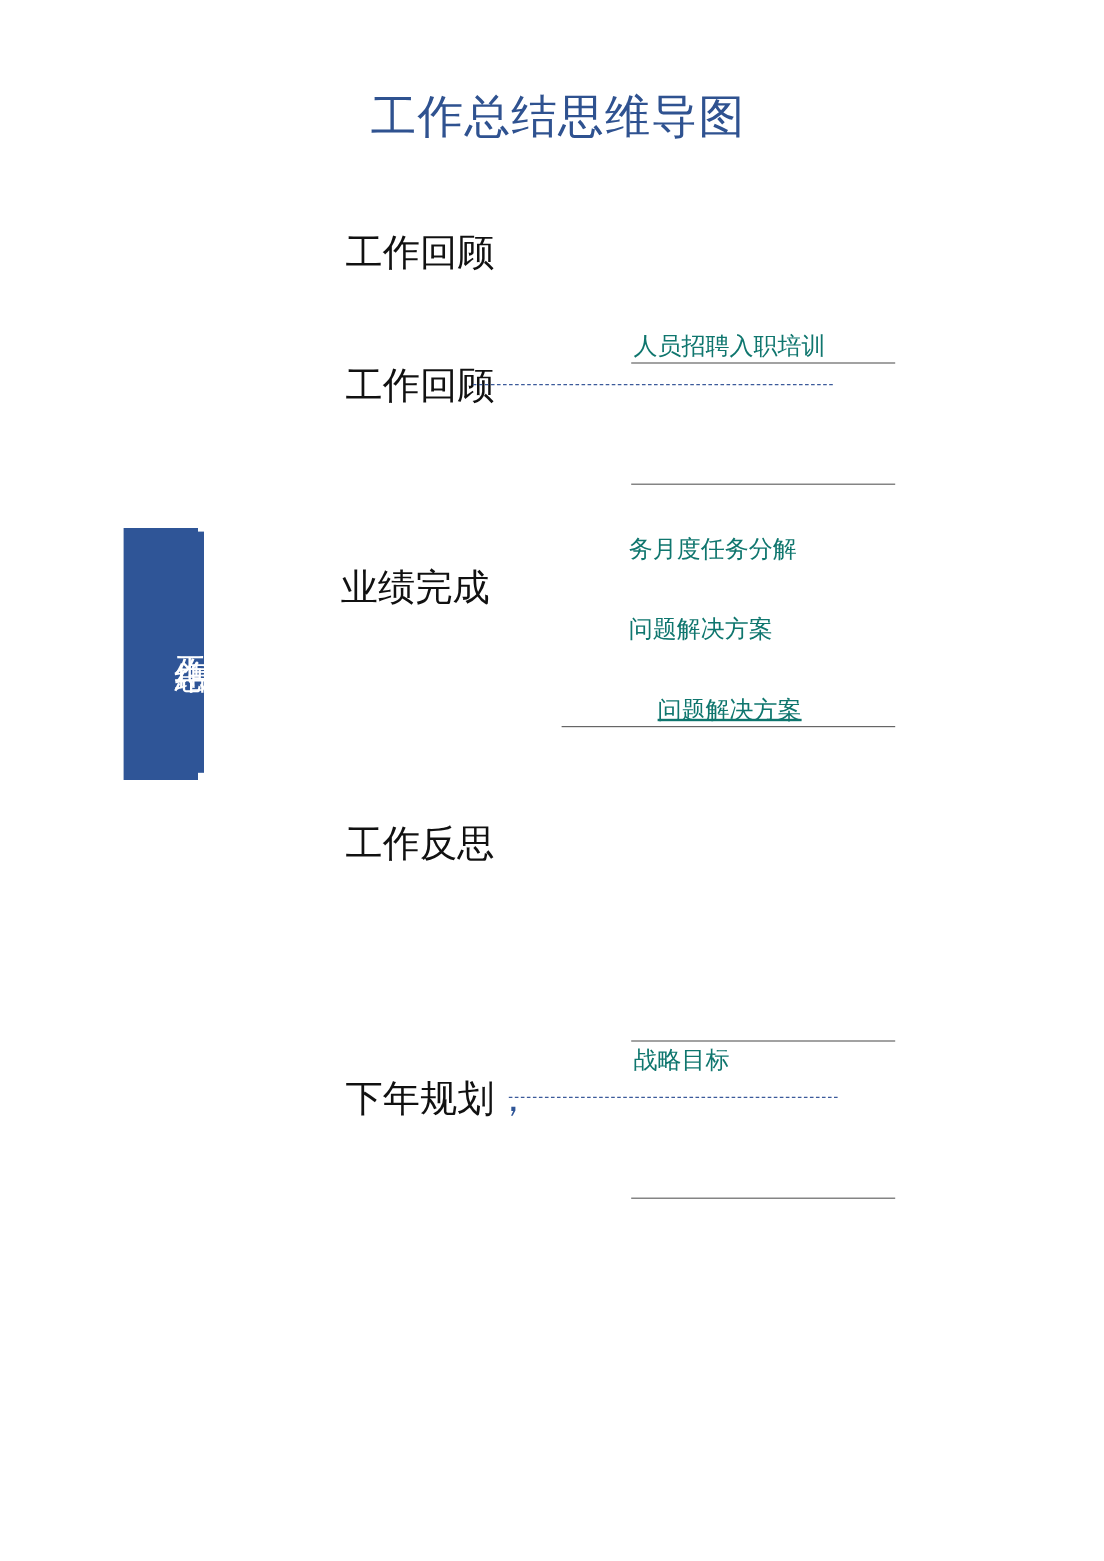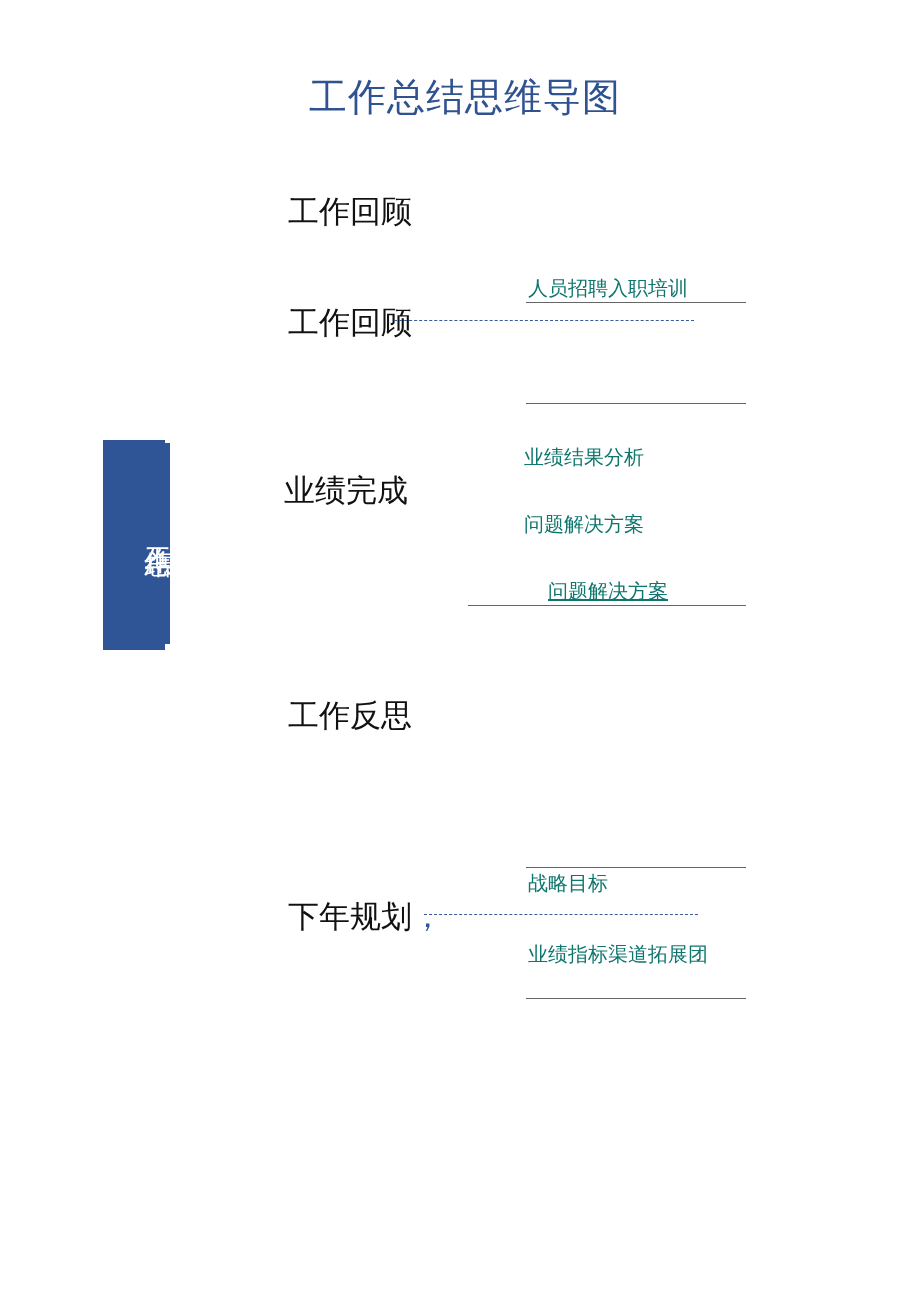--- a/index.html
+++ b/index.html
@@ -109,31 +109,30 @@
 
 <div class="leaf" style="left:528px; top:274px;">人员招聘入职培训</div>
 <div class="hline" style="left:526px; top:302px; width:220px;"></div>
 
 <div class="leaf" style="left:528px; top:345px; width:220px;">
 </div>
 <div class="hline" style="left:526px; top:403px; width:220px;"></div>
 
 <div class="node" style="left:284px; top:475px;text-align:center;">业绩完成</div>
 
-<div class="leaf" style="left:524px; top:443px;">业绩结果分析</div>
+<div class="leaf" style="left:524px; top:443px;">务月度任务分解</div>
 <div class="leaf" style="left:524px; top:510px;">问题解决方案</div>
 <div class="leaf" style="left:548px; top:577px;text-decoration:underline;">问题解决方案</div>
 <div class="hline" style="left:468px; top:605px; width:278px;"></div>
 
-<div class="node" style="left:288px; top:688px;margin-top:12px;">工作反思</div>
+<div class="node" style="left:288px; top:688px;">工作反思</div>
 
 <div class="hline" style="left:526px; top:867px; width:220px;"></div>
 <div class="leaf" style="left:528px; top:869px;">战略目标</div>
 
 <div class="node" style="left:288px; top:901px;">
   <span>下年规划</span><span class="comma">，</span>
 </div>
 <div class="dash" style="left:424px; top:914px; width:274px;"></div>
 
 <div class="leaf" style="left:528px; top:940px; width:220px;">
-  <div>业绩指标渠道拓展团</div>
 </div>
 <div class="hline" style="left:526px; top:998px; width:220px;"></div>
 
 </body></html>

